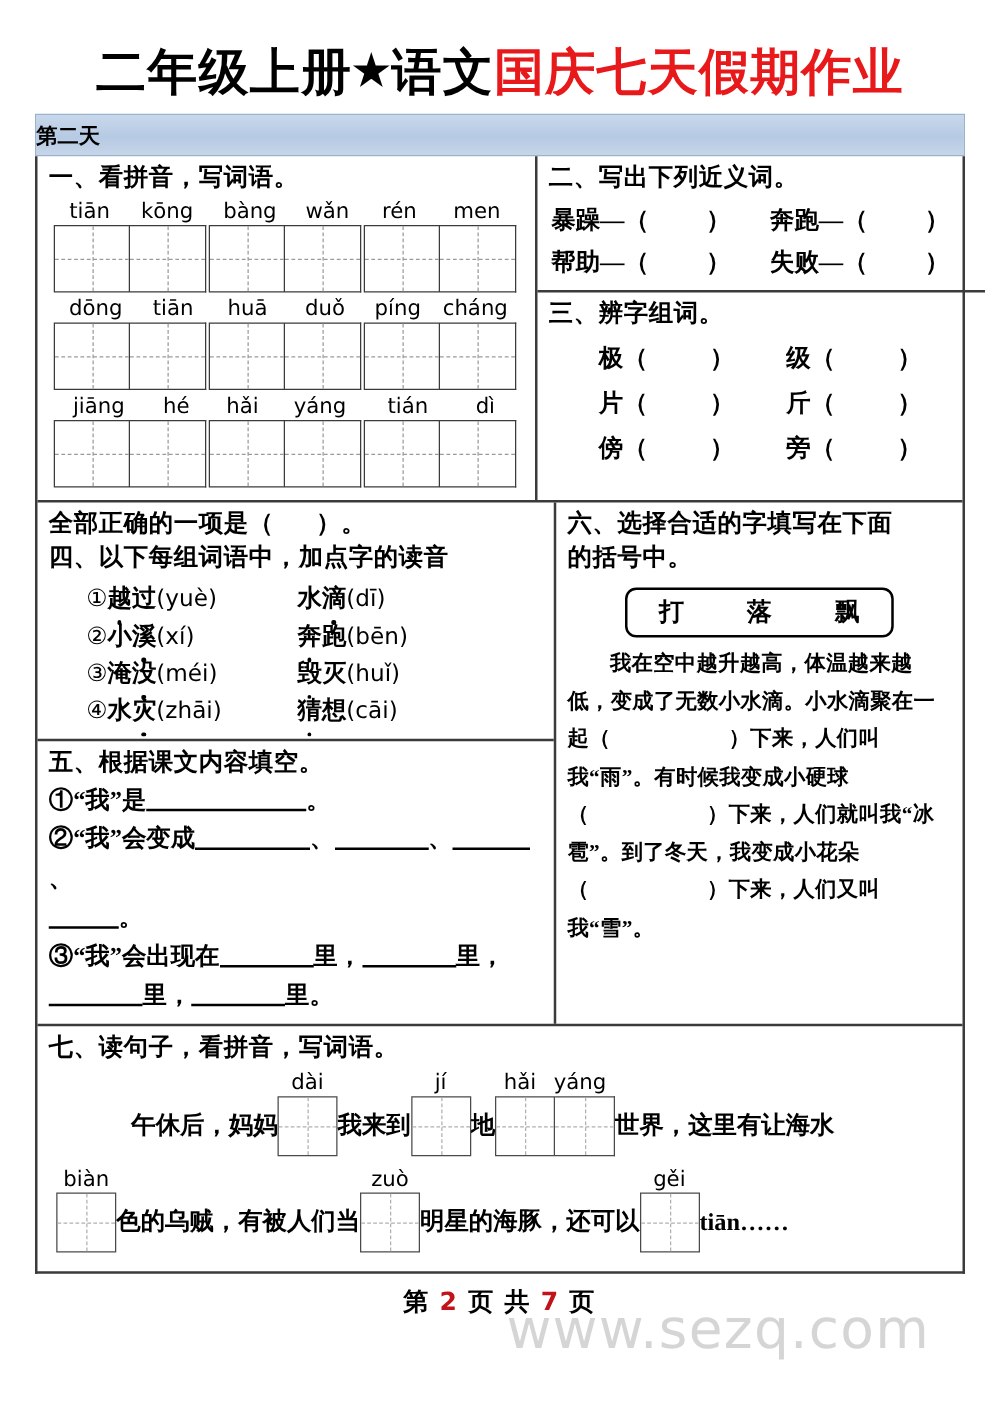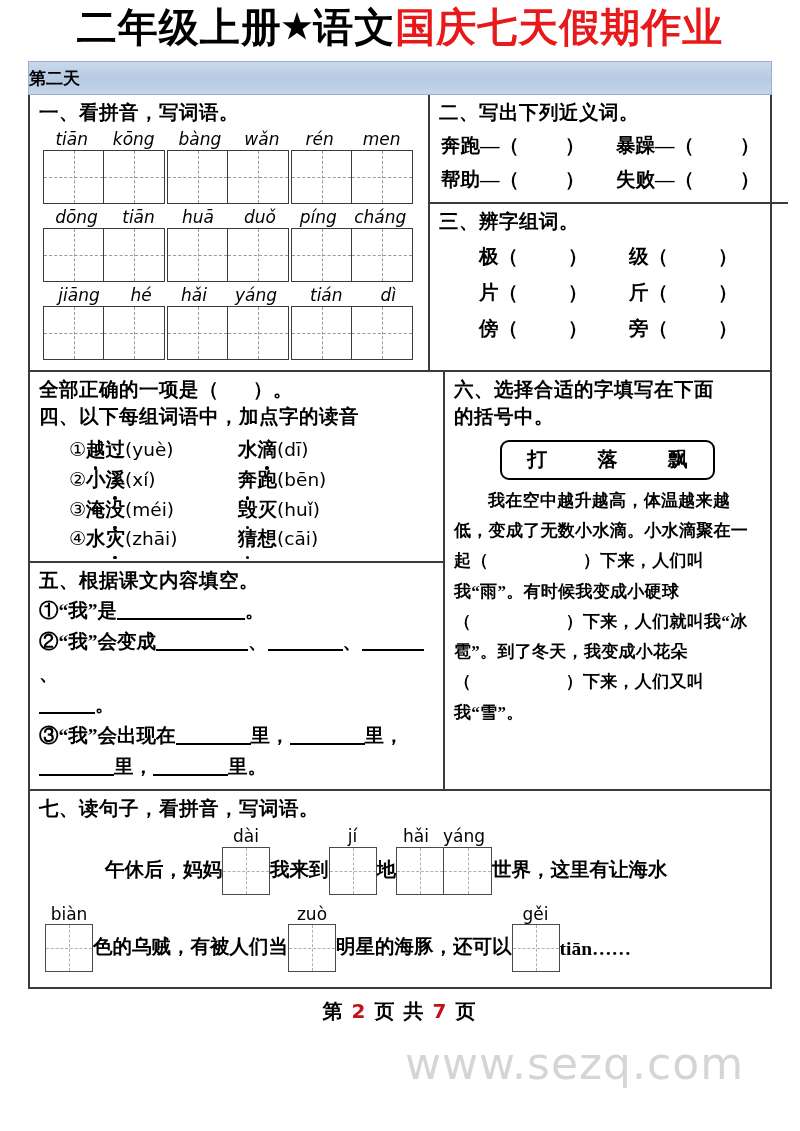--- a/index.html
+++ b/index.html
@@ -15,20 +15,21 @@
   }
   .page { position: relative; width: 800px; height: 1131px; }
 
   
   .title {
     text-align: center;
     font-family: "Liberation Serif", "DejaVu Serif", serif;
     font-weight: bold;
     font-size: 40px;
     letter-spacing: 1px;
+    padding-top: 30px;
     padding-bottom: 6px;
     white-space: nowrap;
   }
   .title .t-black { color: #000000; }
   .title .t-star  { color: #000000; font-size: 34px; vertical-align: 3px; }
   .title .t-red   { color: #e8191b; }
 
   
   .daybar {
     margin: 0 28px;
@@ -69,21 +70,21 @@
   .tian-row { display: flex; justify-content: space-between; padding: 0 4px 3px 4px; }
   .tian-grp { width: 124px; }
   .tian-py {
     display: flex;
     font-family: "DejaVu Sans", sans-serif;
     font-size: 17px;
     line-height: 1.18;
     justify-content: space-around;
     padding-bottom: 1px;
   }
-  .tian-py span { display: inline-block; font-style: italic; }
+  .tian-py span { display: inline-block; }
   .tian-boxes { display: flex; }
   .tbox {
     width: 61px; height: 54px;
     border: 1.6px solid #3b3b3b;
     box-sizing: border-box;
     position: relative;
     background: #fff;
   }
   .tbox + .tbox { border-left: none; }
   .tbox::before, .tbox::after {
@@ -331,22 +332,22 @@
                 </div>
               </div>
             </div>
           </div>
       </div>
       <div class="col-right">
         <div class="cell sub">
           <div class="qhead">二、写出下列近义词。</div>
           <div id="s2lines">
               <div class="syn-line">
+                <span class="syn-item">暴躁—（<span class="syn-gap"></span>）</span>
                 <span class="syn-item">奔跑—（<span class="syn-gap"></span>）</span>
-                <span class="syn-item">暴躁—（<span class="syn-gap"></span>）</span>
               </div>
               <div class="syn-line">
                 <span class="syn-item">帮助—（<span class="syn-gap"></span>）</span>
                 <span class="syn-item">失败—（<span class="syn-gap"></span>）</span>
               </div>
             </div>
         </div>
         <div class="cell">
           <div class="qhead">三、辨字组词。</div>
           <div id="s3lines">

